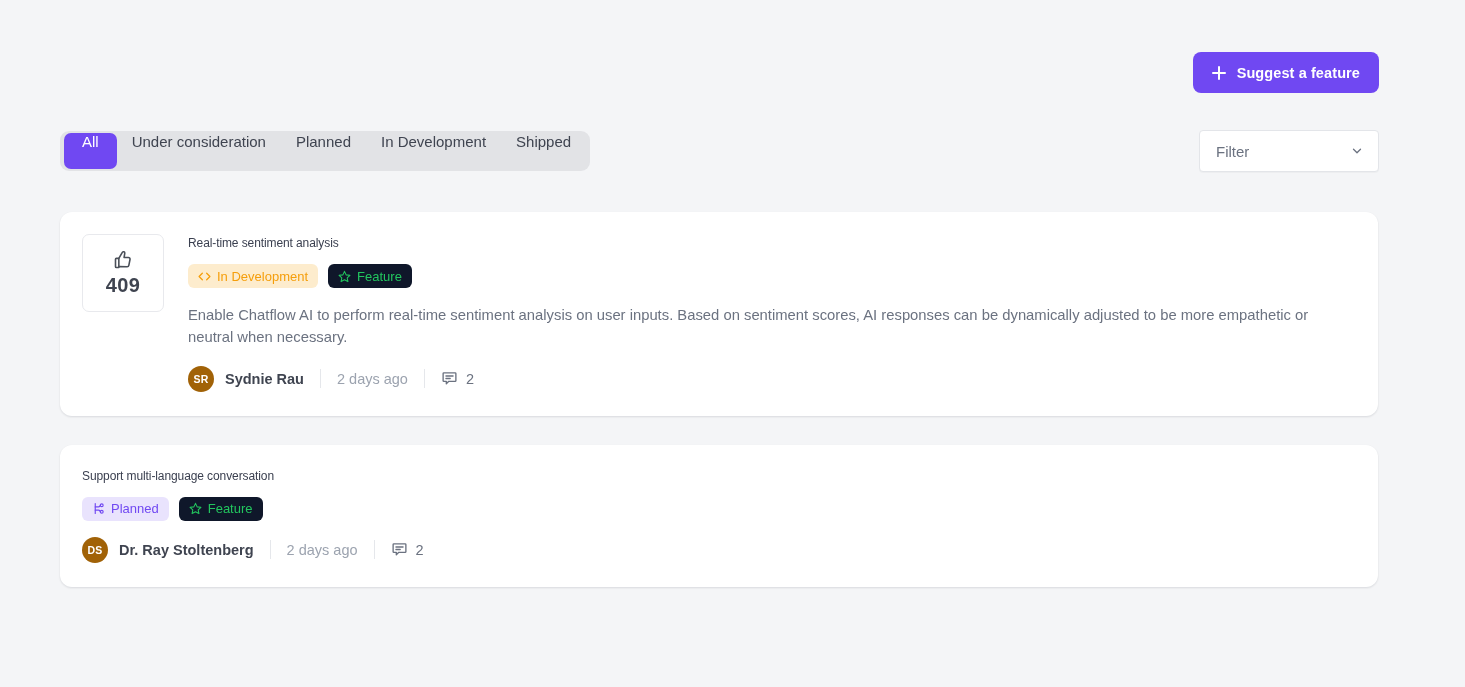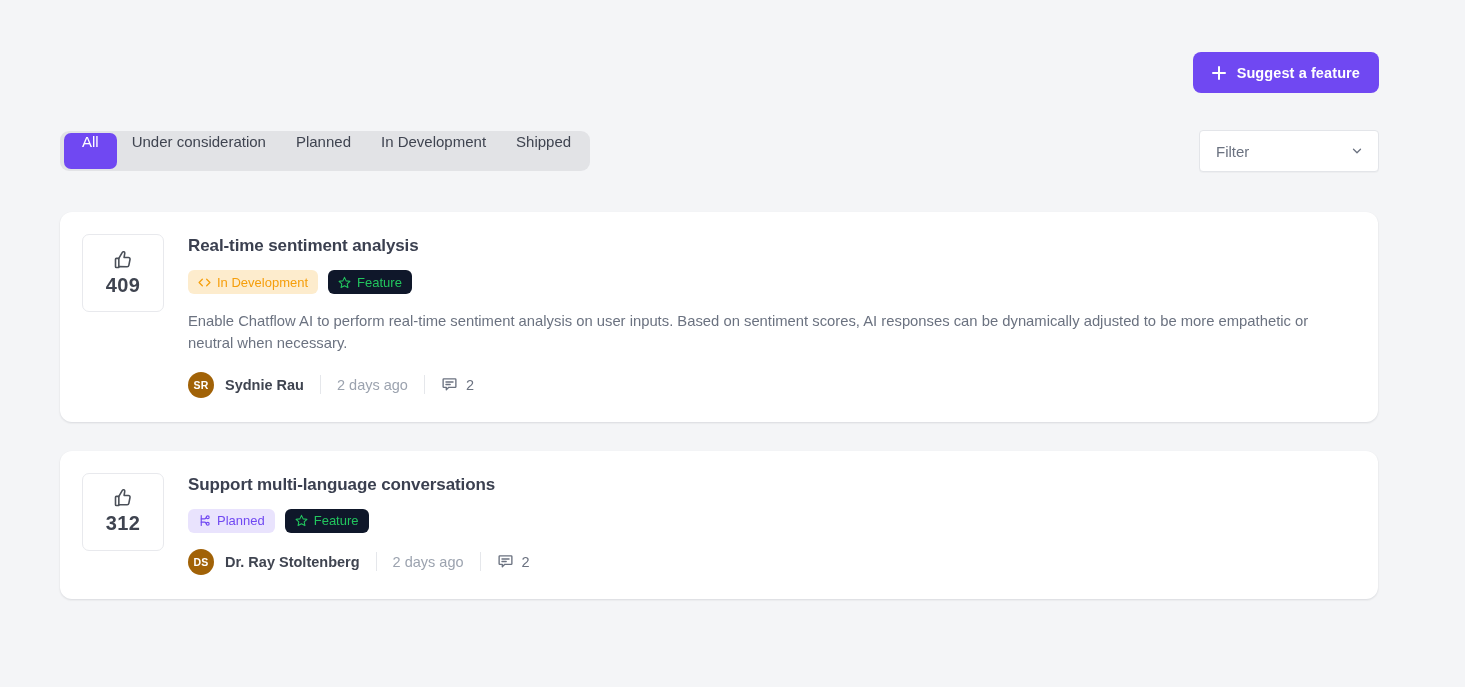--- a/index.html
+++ b/index.html
@@ -102,21 +102,21 @@
     align-items: center; justify-content: center;
     gap: 4px;
     cursor: pointer;
     background: #fff;
   }
   .vote-count { font-size: 20px; font-weight: bold; color: #3f4450; letter-spacing: .3px; }
   .thumb { width: 20px; height: 20px; color: #4b5059; }
 
   .card-main { flex: 1 1 auto; min-width: 0; padding-top: 2px; }
   .card-title {
-    font-size: 17px; font-weight: bold; color: #3b4050;
+    font-size: 12px; font-weight: normal; color: #3b4050;
     letter-spacing: -.1px;
     margin-bottom: 14px;
   }
   .badges { display: flex; gap: 10px; margin-bottom: 16px; }
   .badge {
     display: inline-flex; align-items: center; gap: 6px;
     height: 24px;
     padding: 0 10px;
     border-radius: 6px;
     font-size: 13px;
@@ -231,29 +231,22 @@
               <line x1="7" y1="8.5" x2="17" y2="8.5"></line>
               <line x1="7" y1="12" x2="13" y2="12"></line>
             </svg>
             <span class="comment-count">2</span>
           </span>
         </div>
       </div>
     </div>
 
     <div class="card">
-      <div class="vote-box">
-        <svg class="thumb" viewBox="0 0 24 24" fill="none" stroke="currentColor" stroke-width="1.9" stroke-linecap="round" stroke-linejoin="round">
-          <path d="M7 10v11H4a1 1 0 0 1-1-1v-9a1 1 0 0 1 1-1z"></path>
-          <path d="M7 10l4.2-7.2a1.6 1.6 0 0 1 2.9 1.2L13.3 9h5.1a2 2 0 0 1 2 2.4l-1.4 7A2 2 0 0 1 17 20H7"></path>
-        </svg>
-        <span class="vote-count">312</span>
-      </div>
       <div class="card-main">
-        <div class="card-title">Support multi-language conversations</div>
+        <div class="card-title">Support multi-language conversation</div>
         <div class="badges">
           <span class="badge badge-planned">
             <svg viewBox="0 0 24 24" fill="none" stroke="currentColor" stroke-width="2.1" stroke-linecap="round" stroke-linejoin="round">
               <line x1="6" y1="3" x2="6" y2="21"></line>
               <circle cx="18" cy="6" r="2.6"></circle>
               <circle cx="18" cy="18" r="2.6"></circle>
               <path d="M6 9h6a3 3 0 0 0 3-3"></path>
               <path d="M6 15h6a3 3 0 0 1 3 3"></path>
             </svg>
             <span>Planned</span>

